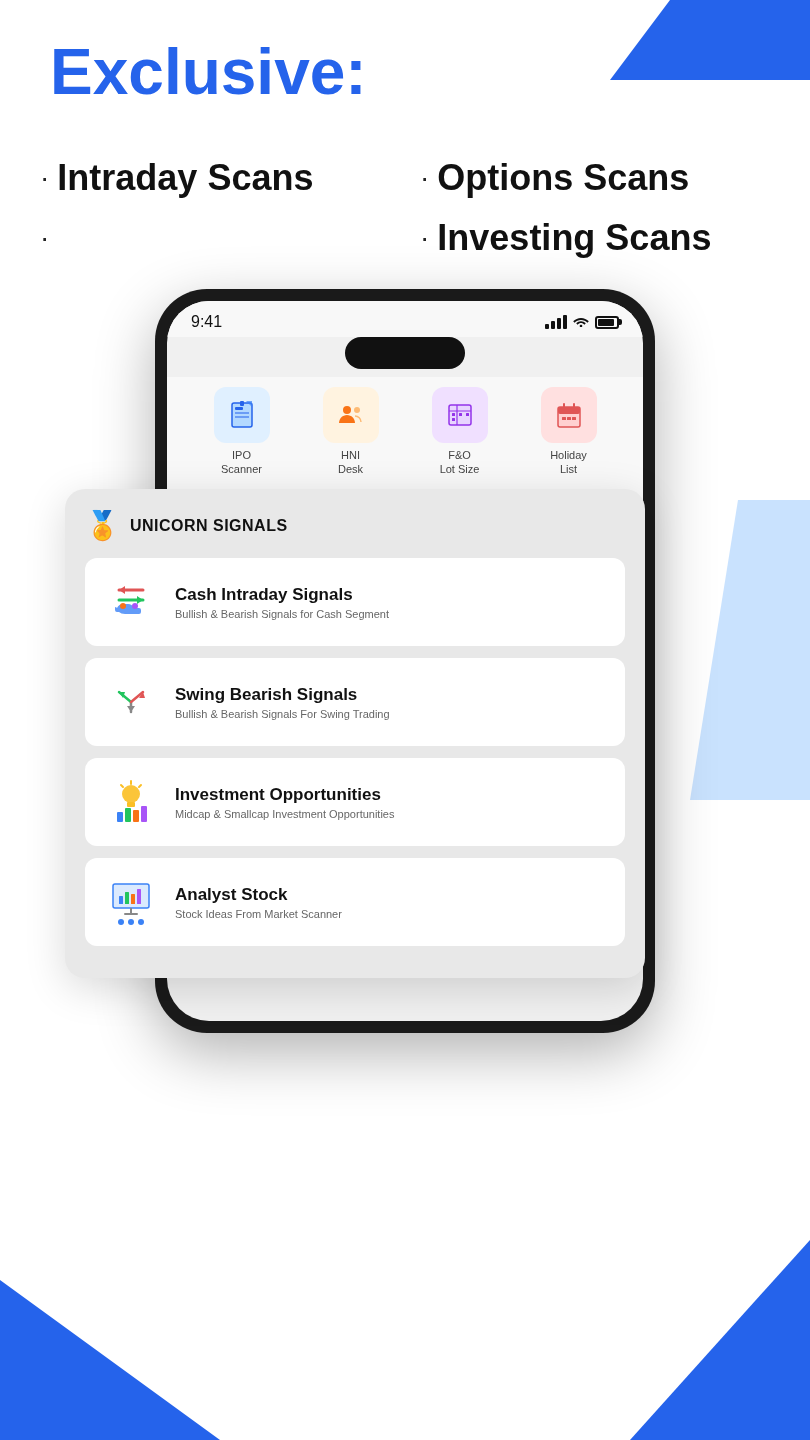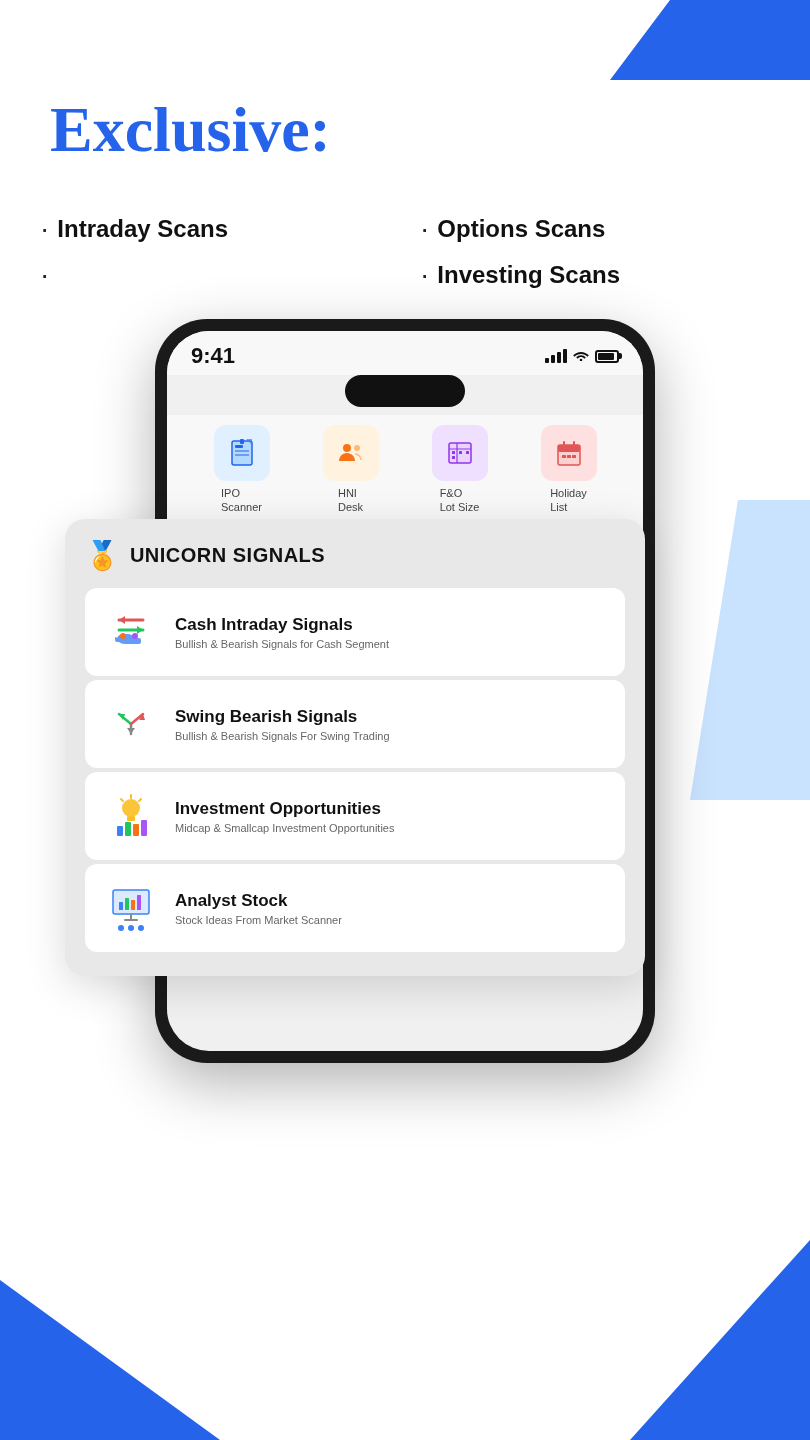--- a/index.html
+++ b/index.html
@@ -47,23 +47,22 @@
       width: 120px;
       height: 300px;
       background: #93c5fd;
       opacity: 0.5;
       clip-path: polygon(40% 0%, 100% 0%, 100% 100%, 0% 100%);
     }
 
     
     .header {
       position: relative;
-      padding: 95px 50px 20px 50px;
+      padding: 37px 50px 20px 50px;
       z-index: 10;
-      font-family: Liberation Serif, serif;
     }
     .exclusive-title {
       font-size: 64px;
       font-weight: 800;
       color: #2563eb;
       line-height: 1.1;
       margin-bottom: 30px;
     }
 
     
@@ -80,21 +79,21 @@
       display: flex;
       align-items: center;
       gap: 8px;
     }
     .feature-bullet {
       font-size: 28px;
       color: #222;
       line-height: 1;
     }
     .feature-text {
-      font-size: 24px;
+      font-size: 36px;
       font-weight: 700;
       color: #111;
     }
 
     
     .phone-wrapper {
       position: relative;
       width: 580px;
       margin: 0 auto;
       z-index: 10;
@@ -119,22 +118,22 @@
 
     
     .status-bar {
       background: #f8f8f8;
       display: flex;
       justify-content: space-between;
       align-items: center;
       padding: 12px 24px 6px;
     }
     .status-time {
-      font-size: 22px;
-      font-weight: 700;
+      font-size: 16px;
+      font-weight: 400;
       color: #111;
     }
     .status-icons {
       display: flex;
       align-items: center;
       gap: 6px;
     }
     .signal-bars {
       display: flex;
       align-items: flex-end;
@@ -206,21 +205,21 @@
       height: 56px;
       border-radius: 12px;
       display: flex;
       align-items: center;
       justify-content: center;
       font-size: 22px;
     }
     .app-label {
       font-size: 11px;
       color: #444;
-      text-align: left;
+      text-align: center;
       line-height: 1.2;
     }
 
     
     .popup-card {
       position: absolute;
       top: 200px;
       left: -50px;
       width: 580px;
       background: #e8e8e8;
@@ -232,32 +231,32 @@
     .popup-header {
       display: flex;
       align-items: center;
       gap: 10px;
       margin-bottom: 16px;
     }
     .medal-icon {
       font-size: 28px;
     }
     .popup-title {
-      font-size: 20px;
+      font-size: 16px;
       font-weight: 800;
       color: #111;
       letter-spacing: 0.5px;
     }
 
     
     .signal-card {
       background: #ffffff;
       border-radius: 12px;
       padding: 16px 18px;
-      margin-bottom: 4px;
+      margin-bottom: 12px;
       display: flex;
       align-items: center;
       gap: 16px;
     }
     .signal-icon {
       width: 56px;
       height: 56px;
       flex-shrink: 0;
       display: flex;
       align-items: center;

